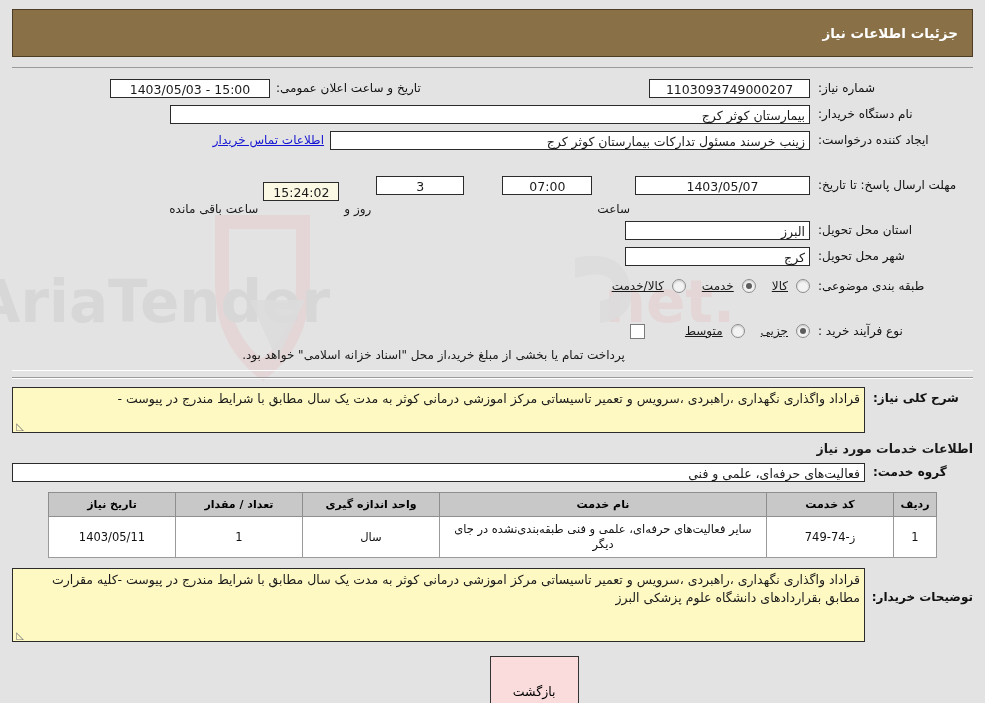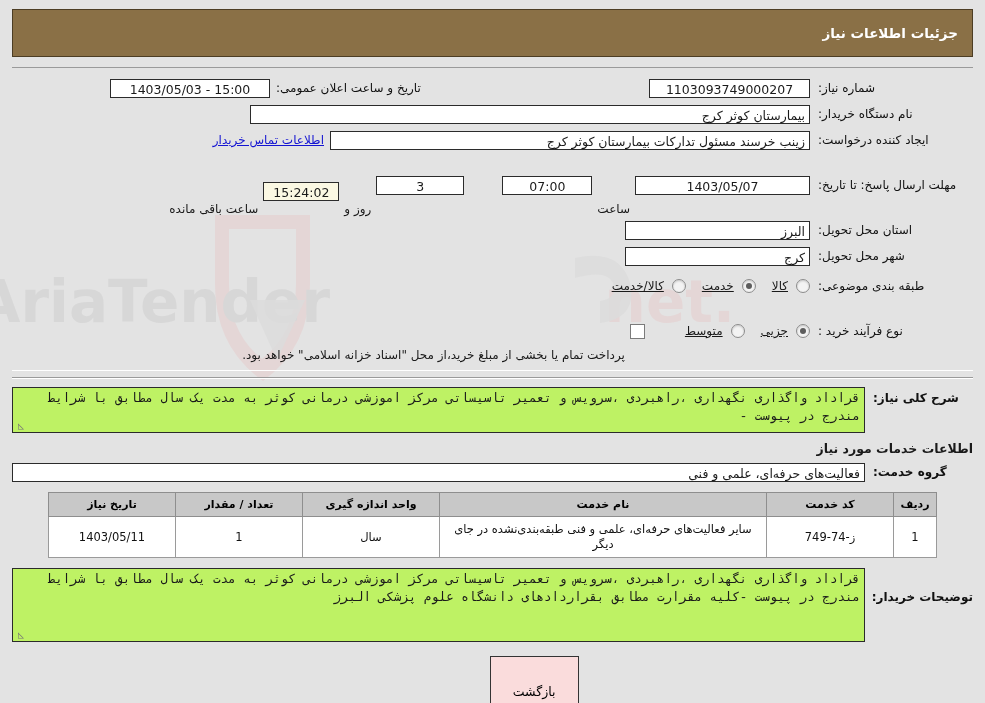--- a/index.html
+++ b/index.html
@@ -88,26 +88,25 @@
   }
   .rlabel{font-size:12px;padding:0 2px 0 10px;text-decoration:underline;}
 
   .chk{
     width:13px;height:13px;border:1px solid #7b7b7b;background:#fff;
     display:inline-block;flex:0 0 auto;
   }
 
   
   .ta{
-    background:#bef264;border:1px solid #2b2b2b;
+    background:#fef9c3;border:1px solid #2b2b2b;
     font-size:12.5px;line-height:18px;
     padding:2px 4px;box-sizing:border-box;
     text-align:right;position:relative;
     overflow:hidden;
-    font-family:Liberation Mono, monospace;
   }
   .ta .grip{
     position:absolute;left:2px;bottom:1px;
     width:9px;height:9px;color:#777;font-size:10px;line-height:9px;
   }
 
   
   .sect{font-weight:bold;font-size:12.5px;margin:8px 12px 2px 0;text-align:right;}
 
   
@@ -170,21 +169,21 @@
       <div class="lbl w155">شماره نیاز:</div>
       <div class="fld" style="width:161px;">1103093749000207</div>
       <div style="flex:1"></div>
       <div class="lbl" style="width:auto;padding-left:6px;">تاریخ و ساعت اعلان عمومی:</div>
       <div class="fld" style="width:160px;margin-left:5px;">15:00 - 1403/05/03</div>
       <div style="width:93px"></div>
     </div>
 
     <div class="row">
       <div class="lbl w155">نام دستگاه خریدار:</div>
-      <div class="fld rt" style="width:560px;">بیمارستان کوثر کرج</div>
+      <div class="fld rt" style="width:640px;">بیمارستان کوثر کرج</div>
       <div style="flex:1"></div>
     </div>
 
     <div class="row">
       <div class="lbl w155">ایجاد کننده درخواست:</div>
       <div class="fld rt" style="width:480px;">زینب خرسند مسئول تدارکات بیمارستان کوثر کرج</div>
       <a class="lnk" href="#">اطلاعات تماس خریدار</a>
       <div style="flex:1"></div>
     </div>
 

